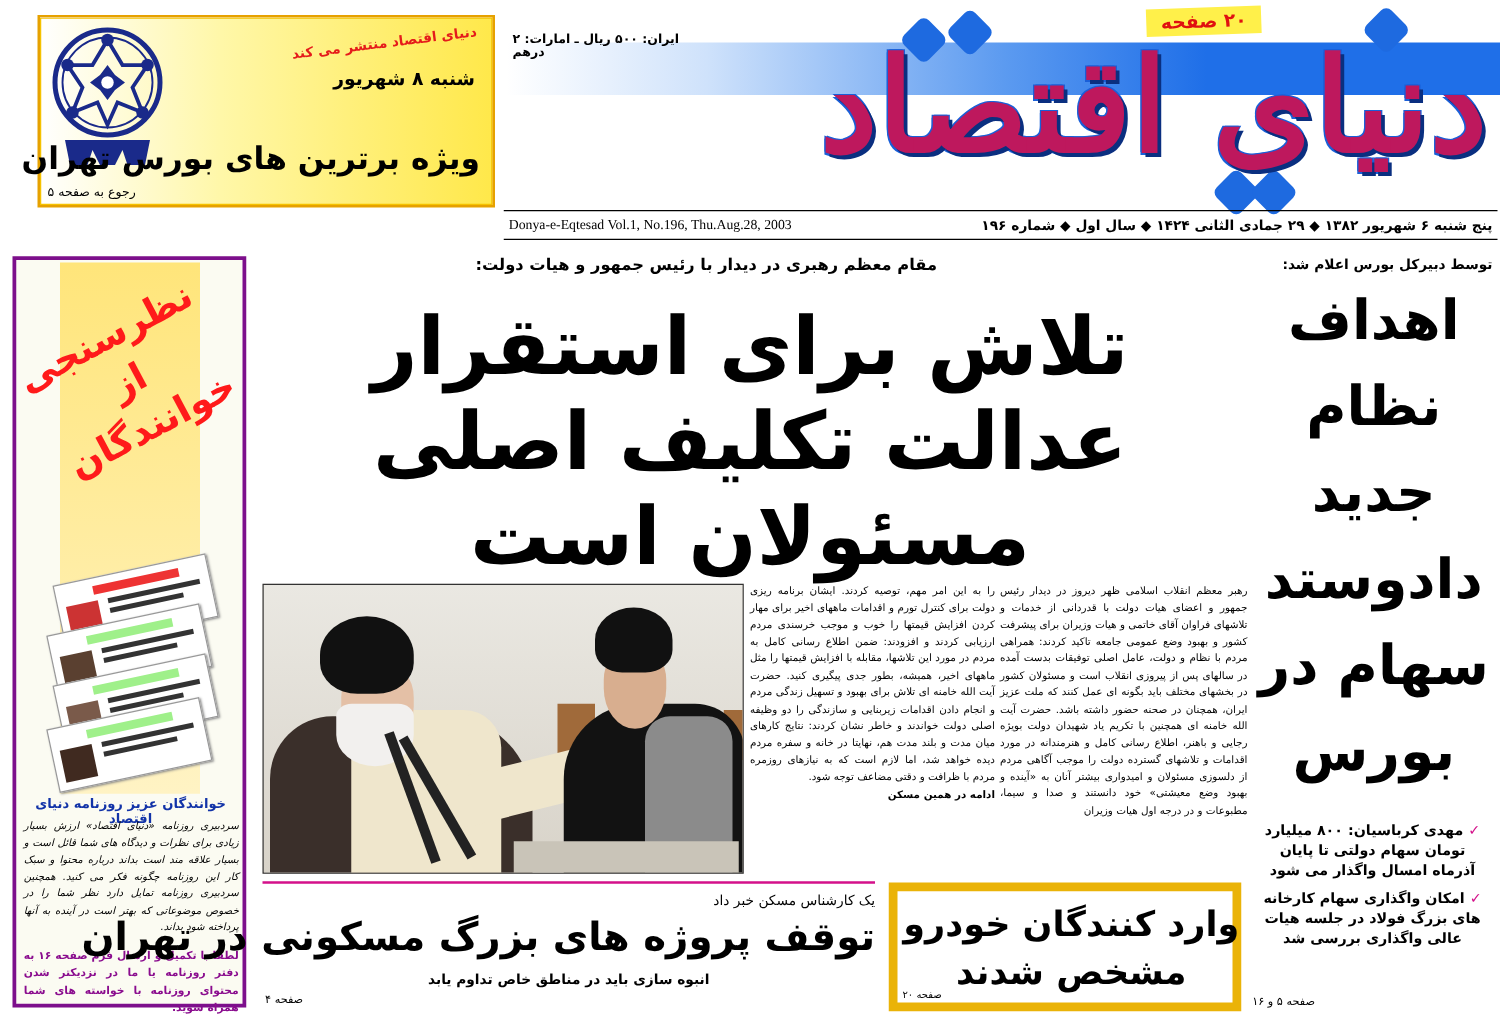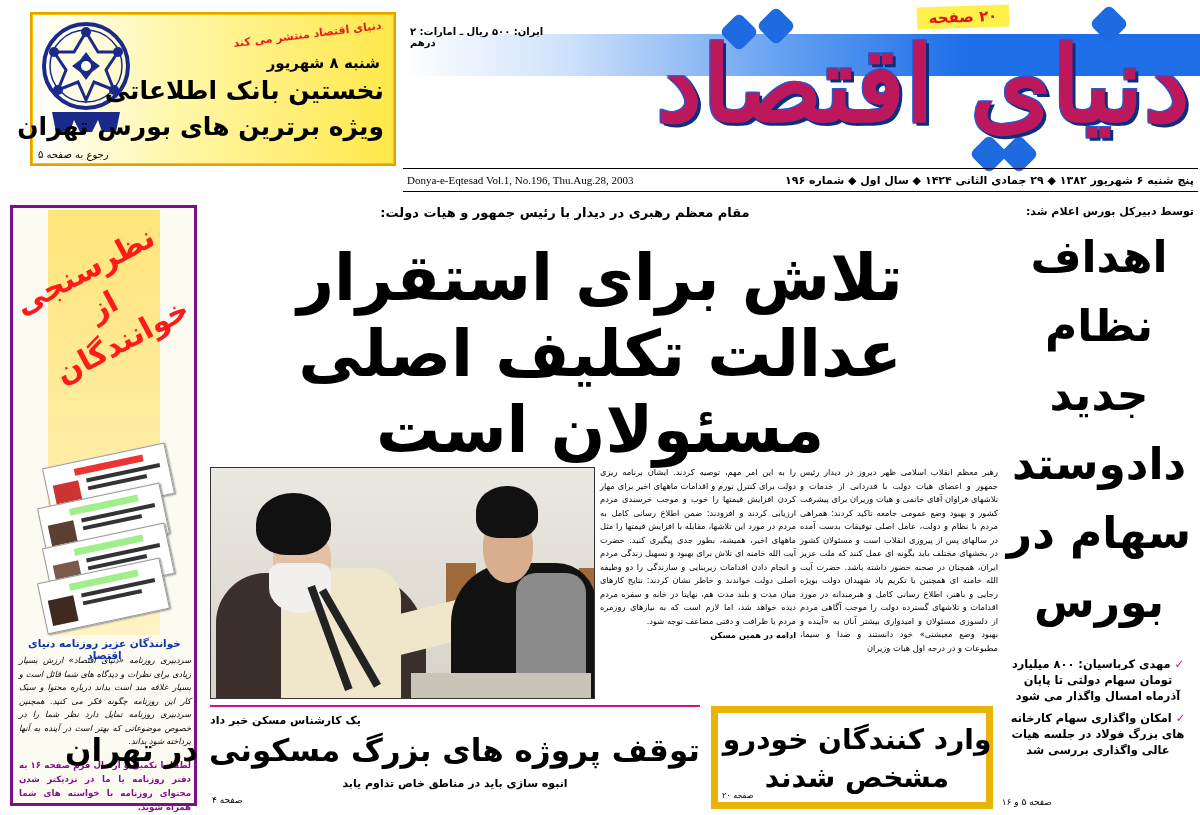--- a/index.html
+++ b/index.html
@@ -76,21 +76,21 @@
   .desk { position: absolute; left: 200px; top: 205px; width: 180px; height: 30px; background: #c9c4b8; }
 
   
   .col { font-size: 8.3px; line-height: 13.5px; text-align: justify; direction: rtl; }
   .col1 { left: 800px; top: 466px; width: 198px; }
   .col2 { left: 600px; top: 466px; width: 196px; }
   .col2 .cont { font-weight: bold; margin-top: 1px; }
 
   
   .divider { left: 210px; top: 705px; width: 490px; height: 2px; background: #d4118a; }
-  .bs-kicker { left: 210px; top: 714px; width: 490px; text-align: left; font-size: 11px; font-weight: bold; direction: rtl; }
+  .bs-kicker { left: 210px; top: 714px; width: 490px; text-align: right; font-size: 11px; font-weight: normal; direction: rtl; }
   .bs-head { left: 210px; top: 732px; width: 490px; text-align: center; font-size: 31px; font-weight: bold; direction: rtl; white-space: nowrap; }
   .bs-sub { left: 210px; top: 777px; width: 490px; text-align: center; font-size: 11px; font-weight: bold; direction: rtl; }
   .bs-page { left: 212px; top: 795px; font-size: 9px; direction: rtl; }
 
   .box2 { left: 711px; top: 706px; width: 282px; height: 103px; border: 7px solid #eab308; }
   .box2-head { left: 0; top: 8px; width: 278px; text-align: center; font-size: 28px; font-weight: bold; line-height: 38px; direction: rtl; }
   .box2-page { left: 4px; bottom: 2px; font-size: 8px; direction: rtl; }
 </style>
 </head>
 <body>
@@ -123,21 +123,20 @@
       <circle cx="46" cy="12" r="5" fill="#1a2a8a"></circle>
       <circle cx="14" cy="32" r="5" fill="#1a2a8a"></circle>
       <circle cx="78" cy="32" r="5" fill="#1a2a8a"></circle>
       <circle cx="18" cy="70" r="5" fill="#1a2a8a"></circle>
       <circle cx="74" cy="70" r="5" fill="#1a2a8a"></circle>
       <path d="M12 92 L80 92 L76 112 L62 112 L58 100 L52 112 L40 112 L34 100 L30 112 L16 112 Z" fill="#1a2a8a"></path>
     </svg>
   </div>
   <div class="abs ad-red">دنیای اقتصاد منتشر می کند</div>
   <div class="abs ad-date">شنبه ۸ شهریور</div>
-  <div class="abs ad-h1">نخستین بانک اطلاعاتی</div>
   <div class="abs ad-h2">ویژه برترین های بورس تهران</div>
   <div class="abs ad-ref">رجوع به صفحه ۵</div>
 </div>
 
 <div class="abs poll">
   <div class="abs poll-band"></div>
   <div class="abs poll-title">نظرسنجی از خوانندگان</div>
   <div class="abs poll-papers">
     <div class="paper" style="left:5px; top:0px;">
         <div class="red"></div>

